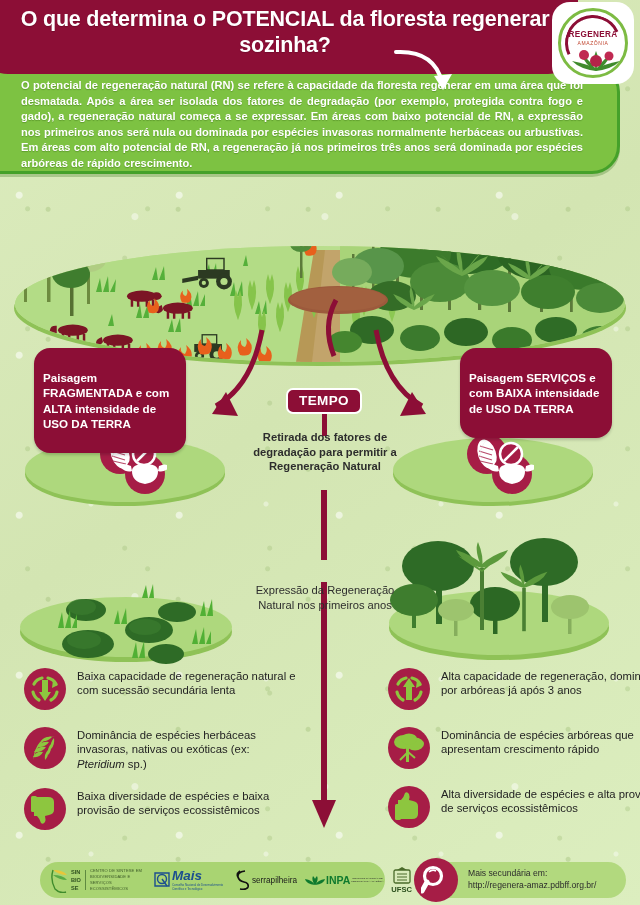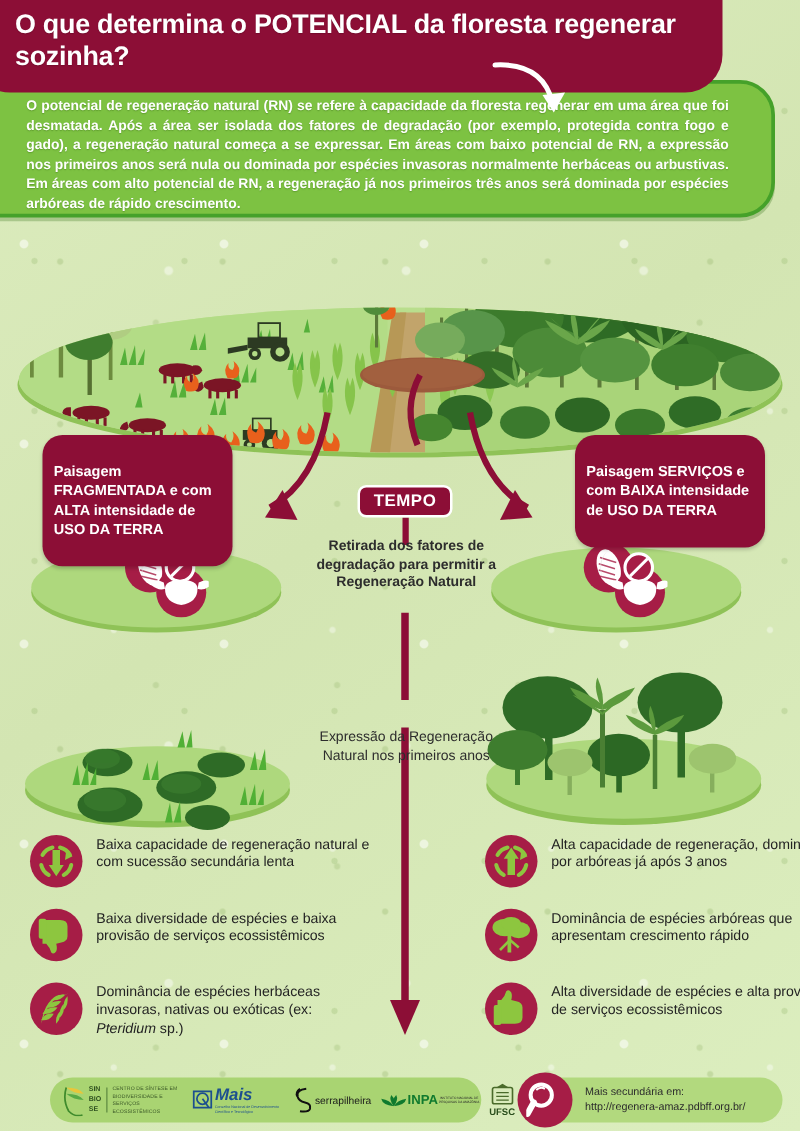--- a/index.html
+++ b/index.html
@@ -34,20 +34,21 @@
     padding: 22px 20px 0 34px;
     z-index: 6;
   }
   #title-banner h1 {
     color: #ffffff;
     font-size: 21.5px;
     line-height: 1.22;
     font-weight: bold;
     letter-spacing: -0.2px;
     text-shadow: 0 1px 1px rgba(0,0,0,.18);
+    text-align: center;
   }
 
   #logo-badge {
     position: absolute; right: 6px; top: 2px;
     width: 82px; height: 82px;
     background: #ffffff;
     border-radius: 18px;
     z-index: 9;
     display: flex; align-items: center; justify-content: center;
   }
@@ -455,20 +456,39 @@
 
   <div id="intro-banner">
     <p>O potencial de regeneração natural (RN) se refere à capacidade da floresta regenerar em uma área que foi desmatada. Após a área ser isolada dos fatores de degradação (por exemplo, protegida contra fogo e gado), a regeneração natural começa a se expressar. Em áreas com baixo potencial de RN, a expressão nos primeiros anos será nula ou dominada por espécies invasoras normalmente herbáceas ou arbustivas. Em áreas com alto potencial de RN, a regeneração já nos primeiros três anos será dominada por espécies arbóreas de rápido crescimento.</p>
   </div>
 
   <svg id="curved-arrow" width="70" height="50" viewBox="0 0 70 50" xmlns="http://www.w3.org/2000/svg">
     <path d="M4 6 q38 -2 46 30" stroke="#ffffff" stroke-width="4" fill="none" stroke-linecap="round"></path>
     <path d="M42 30 l9 14 l9 -16z" fill="#ffffff"></path>
   </svg>
 
+  <div id="logo-badge">
+    <div class="logo-ring">
+      <div class="logo-arc"></div>
+      <div class="logo-txt1">REGENERA</div>
+      <div class="logo-txt2">AMAZÔNIA</div>
+      <svg class="logo-plant" width="60" height="30" viewBox="0 0 60 30" xmlns="http://www.w3.org/2000/svg">
+        <g fill="#3f8b2c">
+          <path d="M30 28 q-16 -2 -24 -10 q14 3 24 7z"></path>
+          <path d="M30 28 q16 -2 24 -10 q-14 3 -24 7z"></path>
+          <path d="M30 28 q-11 -6 -14 -16 q10 7 14 16z"></path>
+          <path d="M30 28 q11 -6 14 -16 q-10 7 -14 16z"></path>
+          <path d="M30 28 q-4 -12 0 -20 q4 8 0 20z"></path>
+        </g>
+        <circle cx="18" cy="12" r="5" fill="#c02a52"></circle>
+        <circle cx="30" cy="18" r="6" fill="#b32349"></circle>
+        <circle cx="43" cy="13" r="4.5" fill="#c02a52"></circle>
+      </svg>
+    </div>
+  </div>
 
   <div class="pill" id="pill-left">
     <span>Paisagem FRAGMENTADA e com ALTA intensidade de USO DA TERRA</span>
   </div>
   <div class="pill" id="pill-right">
     <span>Paisagem SERVIÇOS e com BAIXA intensidade de USO DA TERRA</span>
   </div>
 
   <svg style="position:absolute;left:180px;top:326px;z-index:6" width="90" height="110" viewBox="0 0 90 110" xmlns="http://www.w3.org/2000/svg">
     <path d="M82 4 q-10 56 -46 76" stroke="#8c0e36" stroke-width="5" fill="none"></path>
@@ -617,48 +637,48 @@
             <rect x="14" y="8" width="6" height="13"></rect>
             <path d="M11 20 l6 9 l6 -9z"></path>
           </g>
         </svg>
       </div>
       <div class="btext">Baixa capacidade de regeneração natural e com sucessão secundária lenta</div>
     </div>
 
     <div class="bullet">
       <div class="bicon">
-        <svg width="32" height="32" viewBox="0 0 32 32" xmlns="http://www.w3.org/2000/svg">
-          <g fill="#8dc63f">
-            <path d="M5 4 h14 q6 0 6 5 v8 q0 4 -5 5 l-4 1 q1 4 0 6 q-2 3 -4 1 q-1 -4 -4 -7 h-3 z"></path>
-            <rect x="2" y="3" width="6" height="16" rx="1.6"></rect>
-          </g>
-        </svg>
-      </div>
-      <div class="btext">Baixa diversidade de espécies e baixa provisão de serviços ecossistêmicos</div>
-    </div>
-
-    <div class="bullet">
-      <div class="bicon">
         <svg width="34" height="34" viewBox="0 0 34 34" xmlns="http://www.w3.org/2000/svg">
           <g fill="#8dc63f">
             <path d="M27 5 q-16 2 -22 24 q3 -24 22 -24z"></path>
             <path d="M24 6 q-7 -1 -11 4 q7 1 11 -4z"></path>
             <path d="M21 11 q-8 -1 -12 5 q8 1 12 -5z"></path>
             <path d="M18 16 q-8 -1 -12 5 q8 1 12 -5z"></path>
             <path d="M15 21 q-7 -1 -10 5 q7 1 10 -5z"></path>
             <path d="M26 7 q1 7 -3 11 q-1 -7 3 -11z"></path>
             <path d="M23 13 q1 7 -3 11 q-1 -7 3 -11z"></path>
             <path d="M20 19 q1 6 -3 10 q-1 -6 3 -10z"></path>
           </g>
         </svg>
       </div>
       <div class="btext">
         <span>Dominância de espécies herbáceas invasoras, nativas ou exóticas (ex: </span><i>Pteridium</i><span> sp.)</span>
       </div>
+    </div>
+
+    <div class="bullet">
+      <div class="bicon">
+        <svg width="32" height="32" viewBox="0 0 32 32" xmlns="http://www.w3.org/2000/svg">
+          <g fill="#8dc63f">
+            <path d="M5 4 h14 q6 0 6 5 v8 q0 4 -5 5 l-4 1 q1 4 0 6 q-2 3 -4 1 q-1 -4 -4 -7 h-3 z"></path>
+            <rect x="2" y="3" width="6" height="16" rx="1.6"></rect>
+          </g>
+        </svg>
+      </div>
+      <div class="btext">Baixa diversidade de espécies e baixa provisão de serviços ecossistêmicos</div>
     </div>
   </div>
 
   <div class="bullets" id="bullets-right">
     <div class="bullet">
       <div class="bicon">
         <svg width="34" height="34" viewBox="0 0 34 34" xmlns="http://www.w3.org/2000/svg">
           <g stroke="#8dc63f" stroke-width="3.2" fill="none" stroke-linecap="round">
             <path d="M6 12 a12 12 0 0 1 8 -6"></path>
             <path d="M28 12 a12 12 0 0 0 -8 -6"></path>

